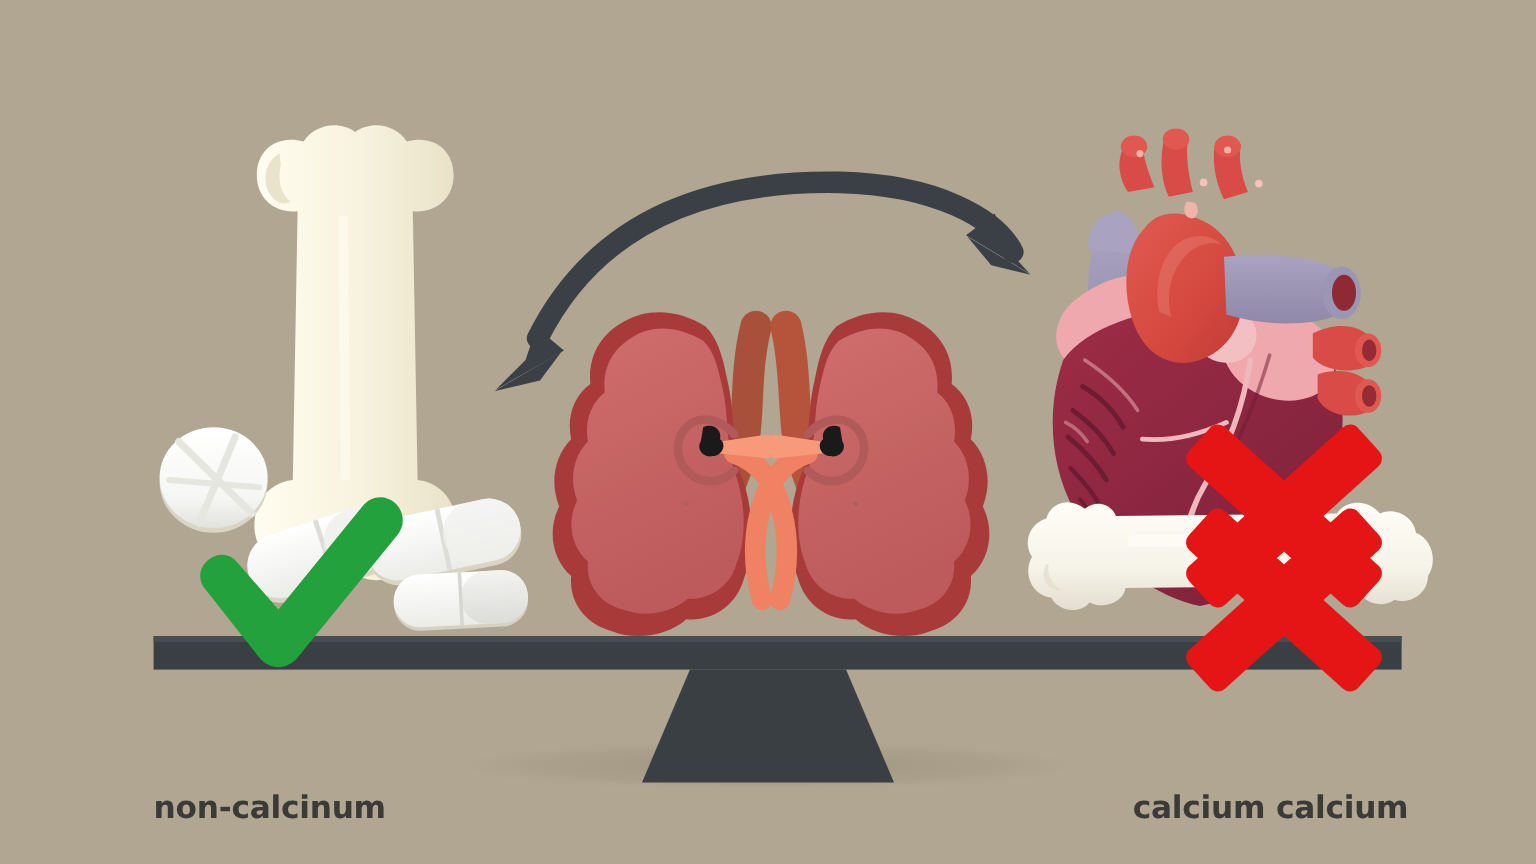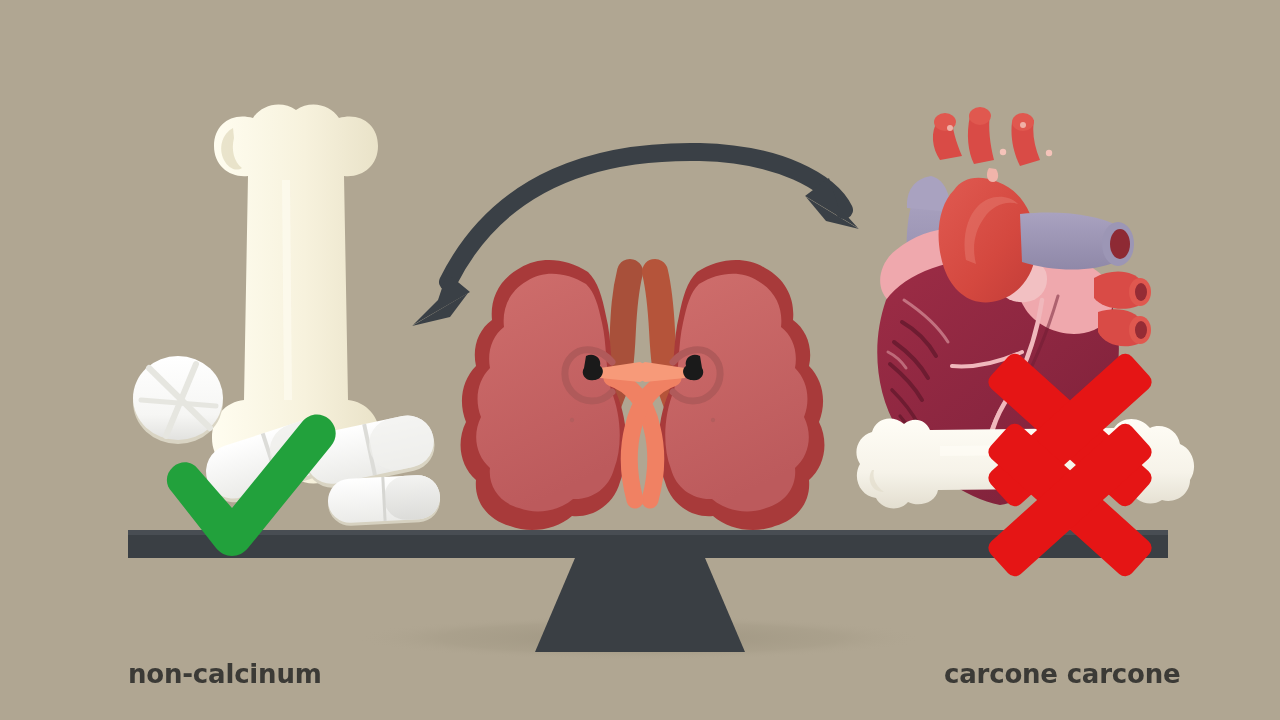--- a/index.html
+++ b/index.html
@@ -347,17 +347,17 @@
 
     <path d="M575 558 L 705 558 L 745 652 L 535 652 Z" fill="#3a3f44"></path>
   </svg>
 
   <div class="caption" id="caption-left">
     <div>non-calcinum</div>
     
   </div>
 
   <div class="caption" id="caption-right">
-    <div>carcone carcone</div>
+    <div>calcium calcium</div>
     
   </div>
 
 </div>
 
 </body></html>

